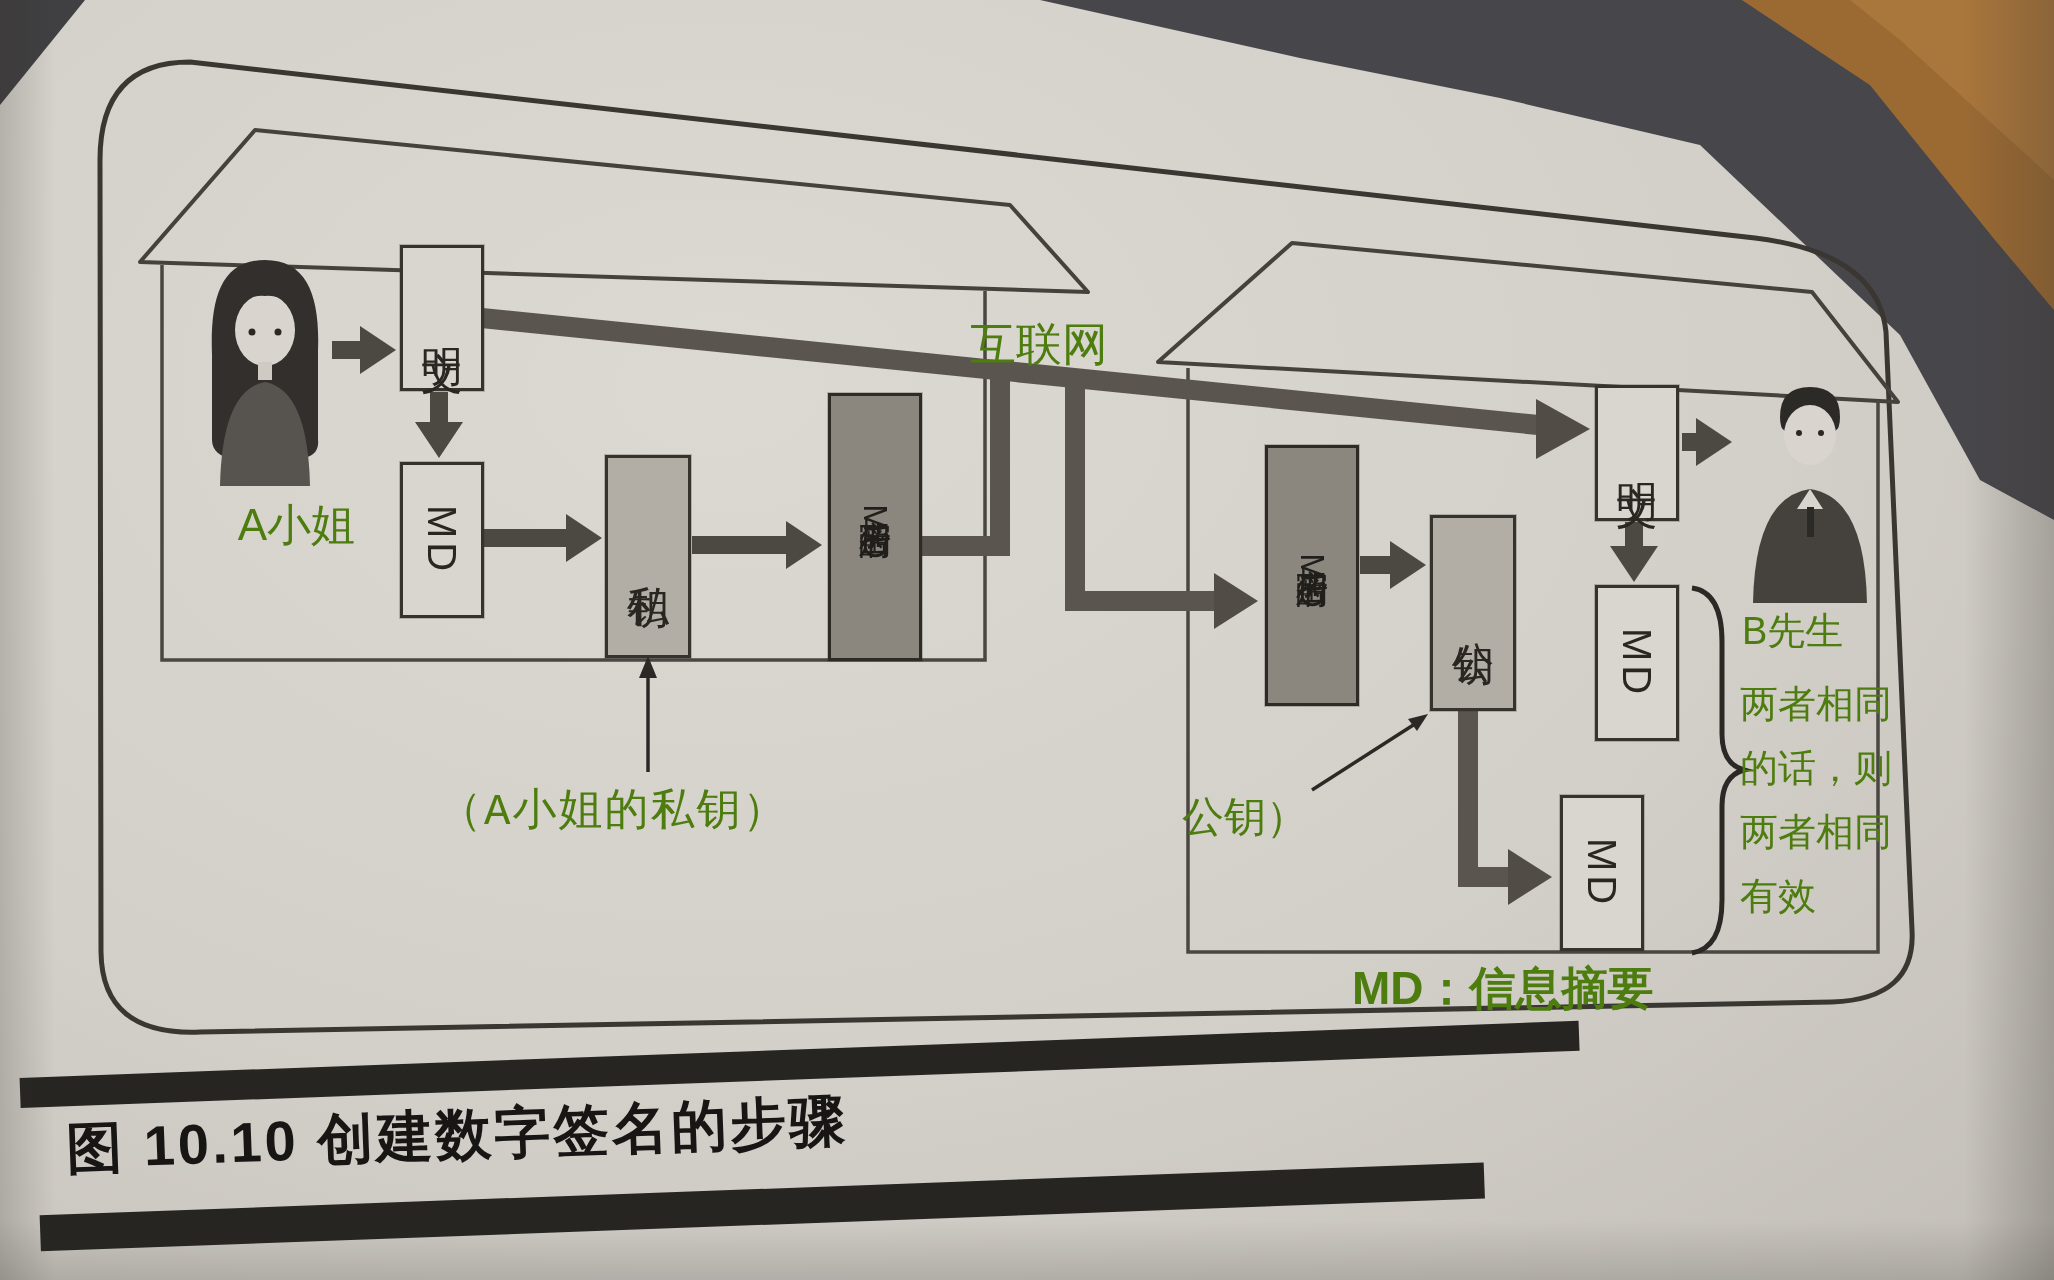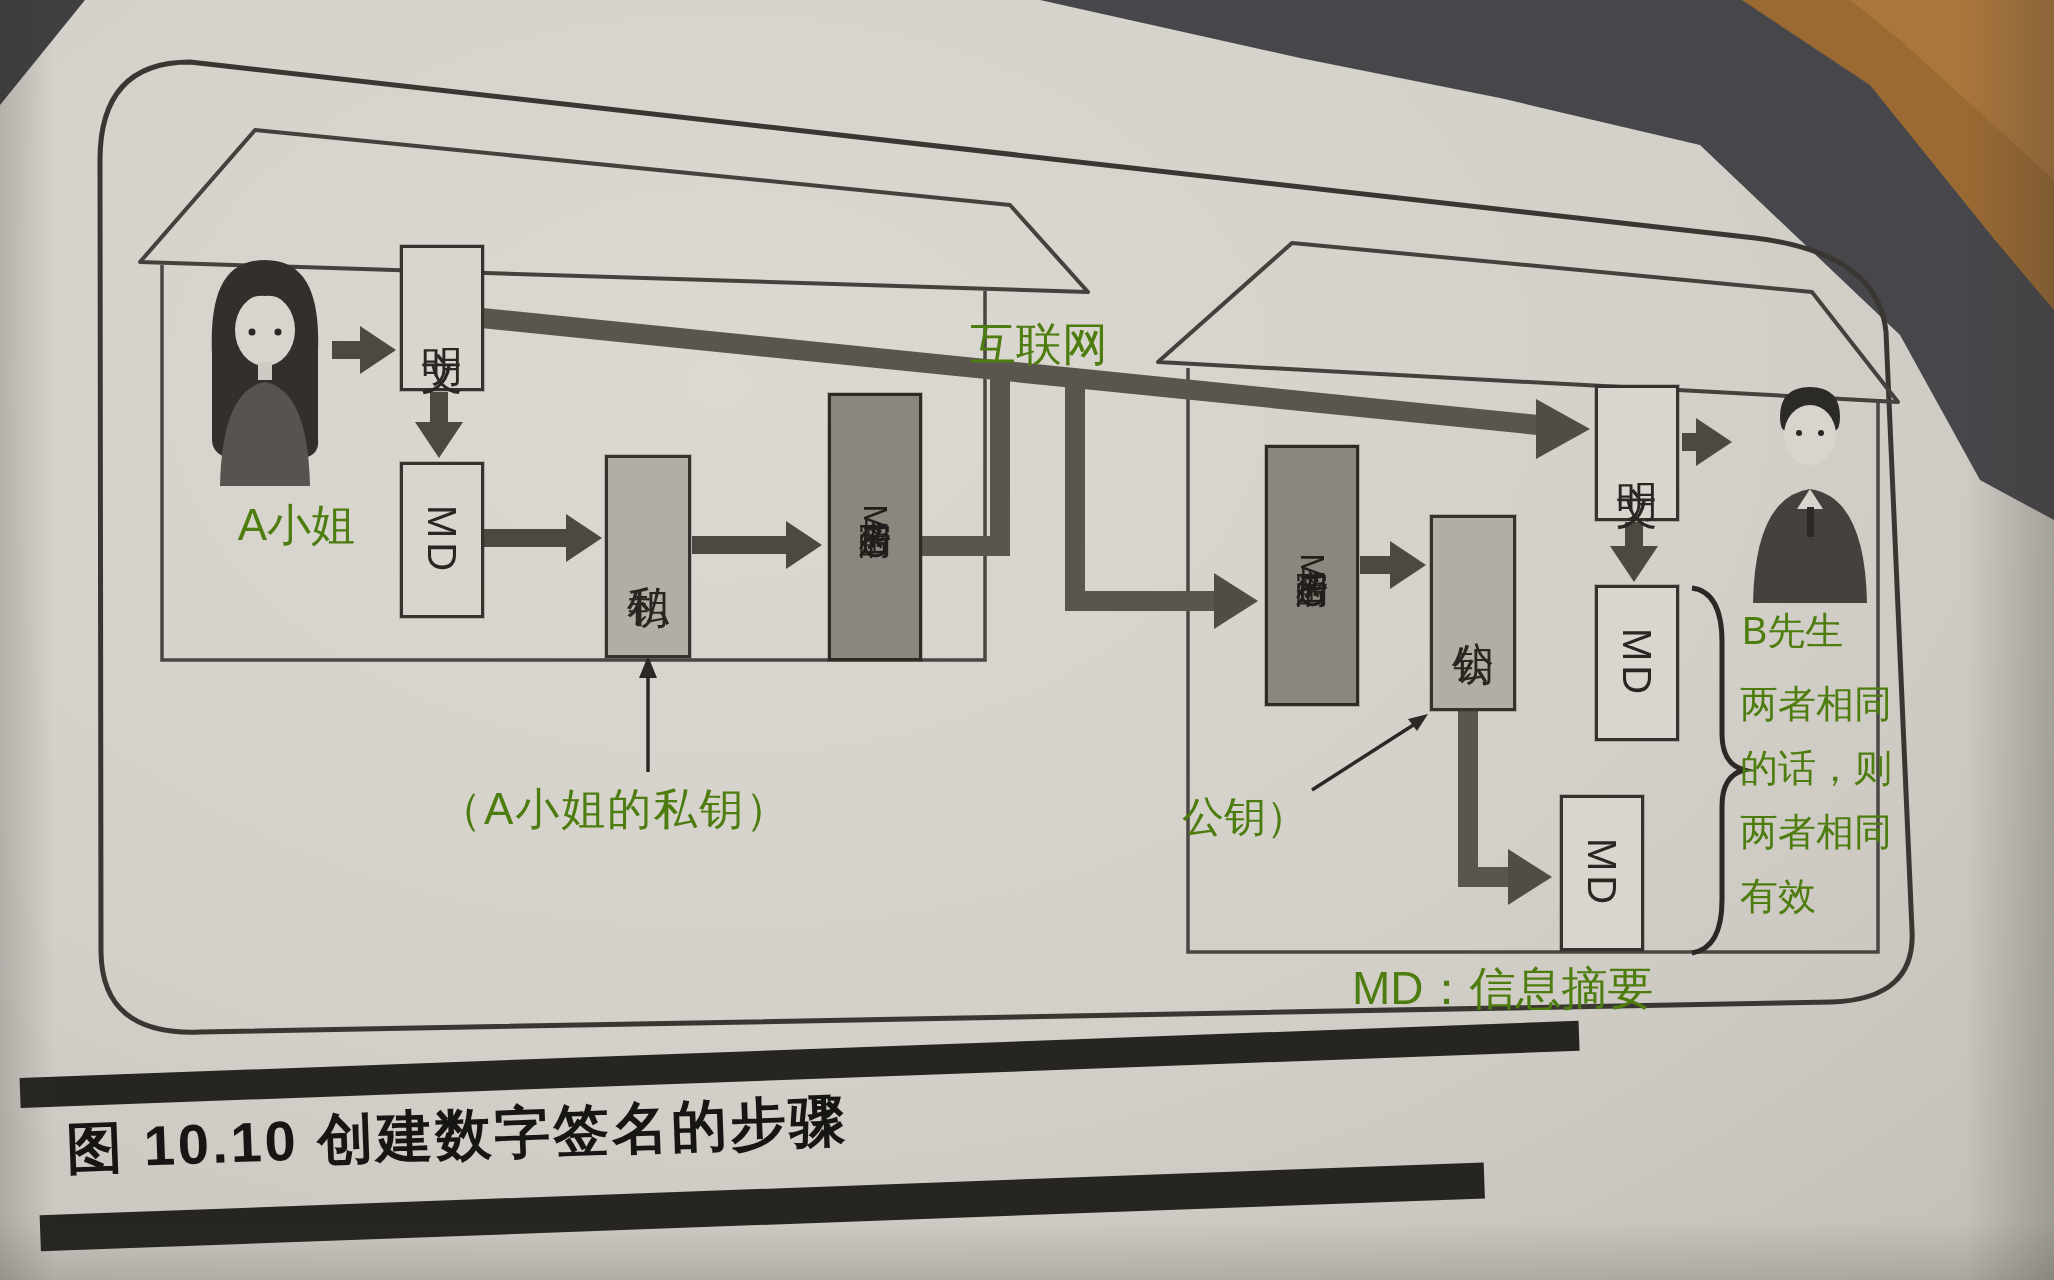--- a/index.html
+++ b/index.html
@@ -118,32 +118,32 @@
   <div class="dbox shaded" style="left:605px;top:455px;width:80px;height:197px;font-size:42px;">私钥</div>
   <div class="dbox dark" style="left:828px;top:393px;width:88px;height:262px;font-size:33px;">加密后的MD</div>
   <div class="dbox dark" style="left:1265px;top:445px;width:88px;height:255px;font-size:33px;">加密后的MD</div>
   <div class="dbox shaded" style="left:1430px;top:515px;width:80px;height:190px;font-size:42px;">公钥</div>
   <div class="dbox" style="left:1595px;top:385px;width:78px;height:130px;font-size:42px;">明文</div>
   <div class="dbox" style="left:1595px;top:585px;width:78px;height:150px;font-size:40px;">MD</div>
   <div class="dbox" style="left:1560px;top:795px;width:78px;height:150px;font-size:40px;">MD</div>
 
   <div class="lbl" style="left:185px;top:496px;width:170px;text-align:right;font-size:44px;">A小姐</div>
   <div class="lbl" style="left:970px;top:314px;font-size:46px;">互联网</div>
-  <div class="lbl" style="left:438px;top:780px;font-size:44px;letter-spacing:2px;">（A小姐的私钥）</div>
+  <div class="lbl" style="left:438px;top:780px;font-size:44px;letter-spacing:2px;font-family:Liberation Mono, monospace;">（A小姐的私钥）</div>
   <div class="lbl lines" style="left:1182px;top:786px;font-size:42px;line-height:62px;">
     <span>公钥）</span>
   </div>
   <div class="lbl" style="left:1742px;top:606px;font-size:38px;">B先生</div>
   <div class="lbl lines" style="left:1740px;top:672px;font-size:38px;line-height:64px;">
     <span>两者相同</span>
     <span>的话，则</span>
     <span>两者相同</span>
     <span>有效</span>
   </div>
-  <div class="lbl" style="left:1352px;top:958px;font-size:46px;font-weight:400;">MD：信息摘要</div>
+  <div class="lbl" style="left:1352px;top:958px;font-size:46px;font-weight:700;">MD：信息摘要</div>
 </div>
 
 <div id="caption-area" class="abs">
   <div class="cap-bar" style="left:20px;top:1078px;width:1560px;height:30px;"></div>
   <div id="caption-text">图 10.10  创建数字签名的步骤</div>
   <div class="cap-bar" style="left:35px;top:1216px;width:1445px;height:36px;"></div>
 </div>
 
 <div id="right-edge-shadow" class="abs"></div>
 <div id="left-edge-shadow" class="abs"></div>

